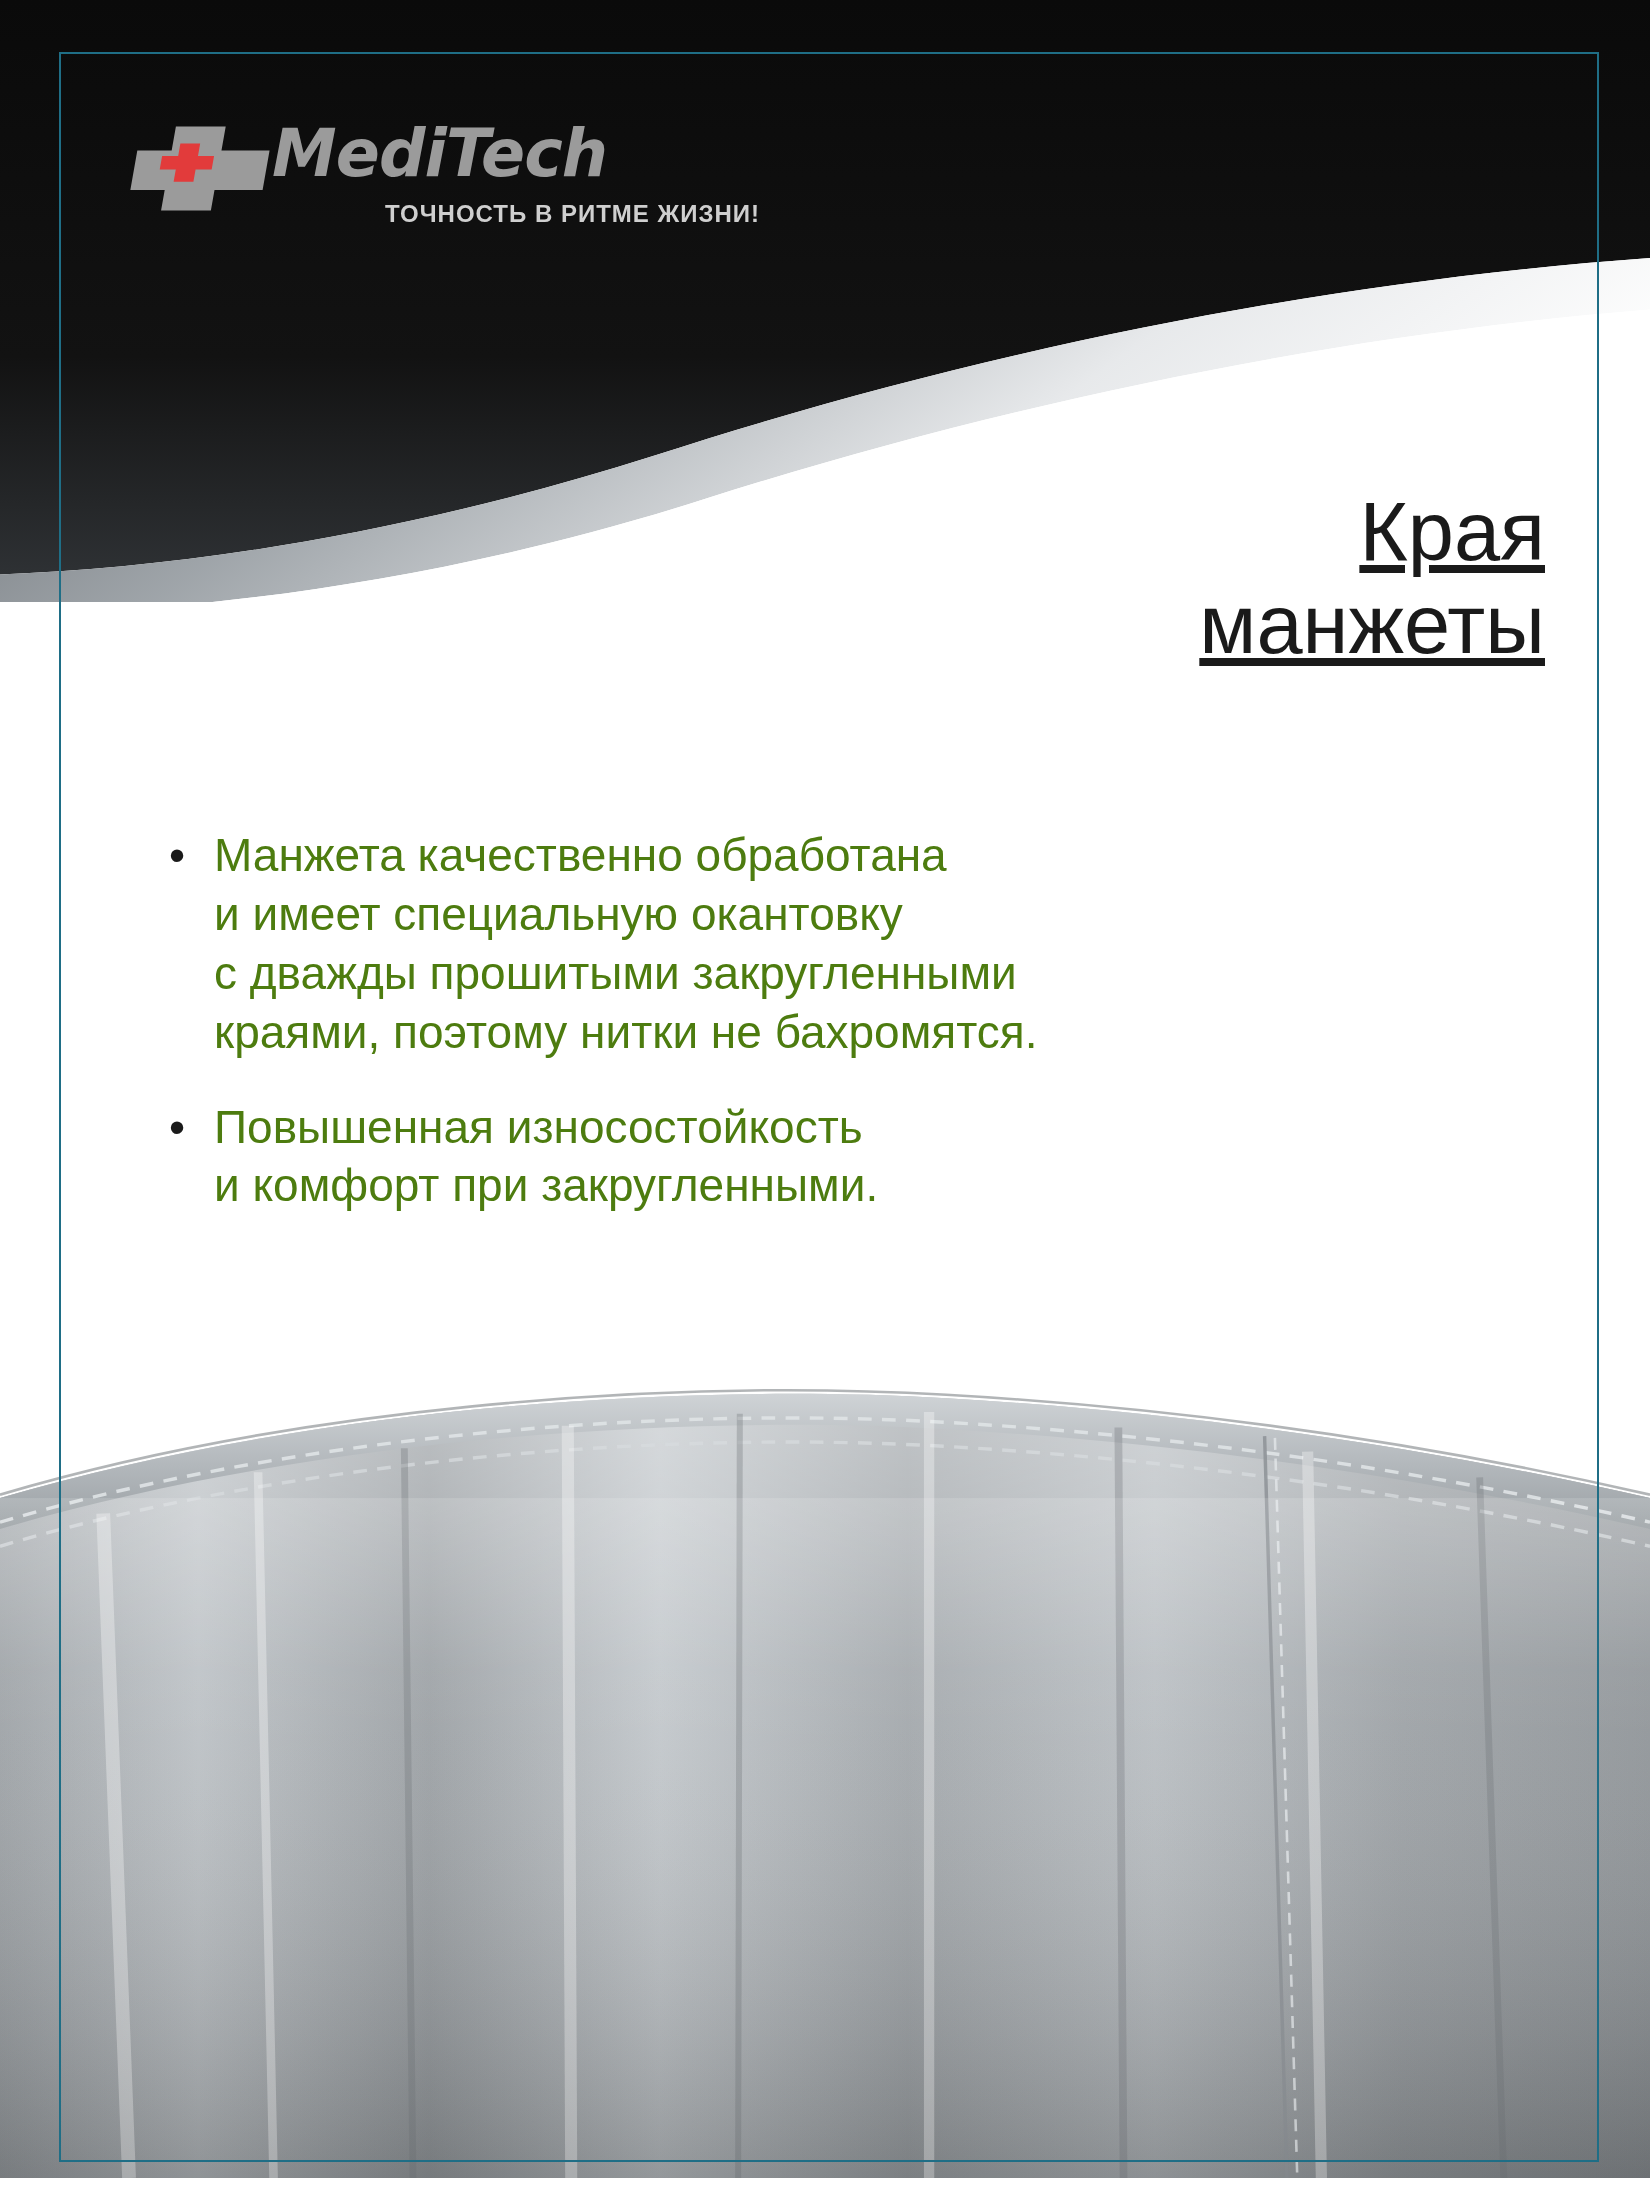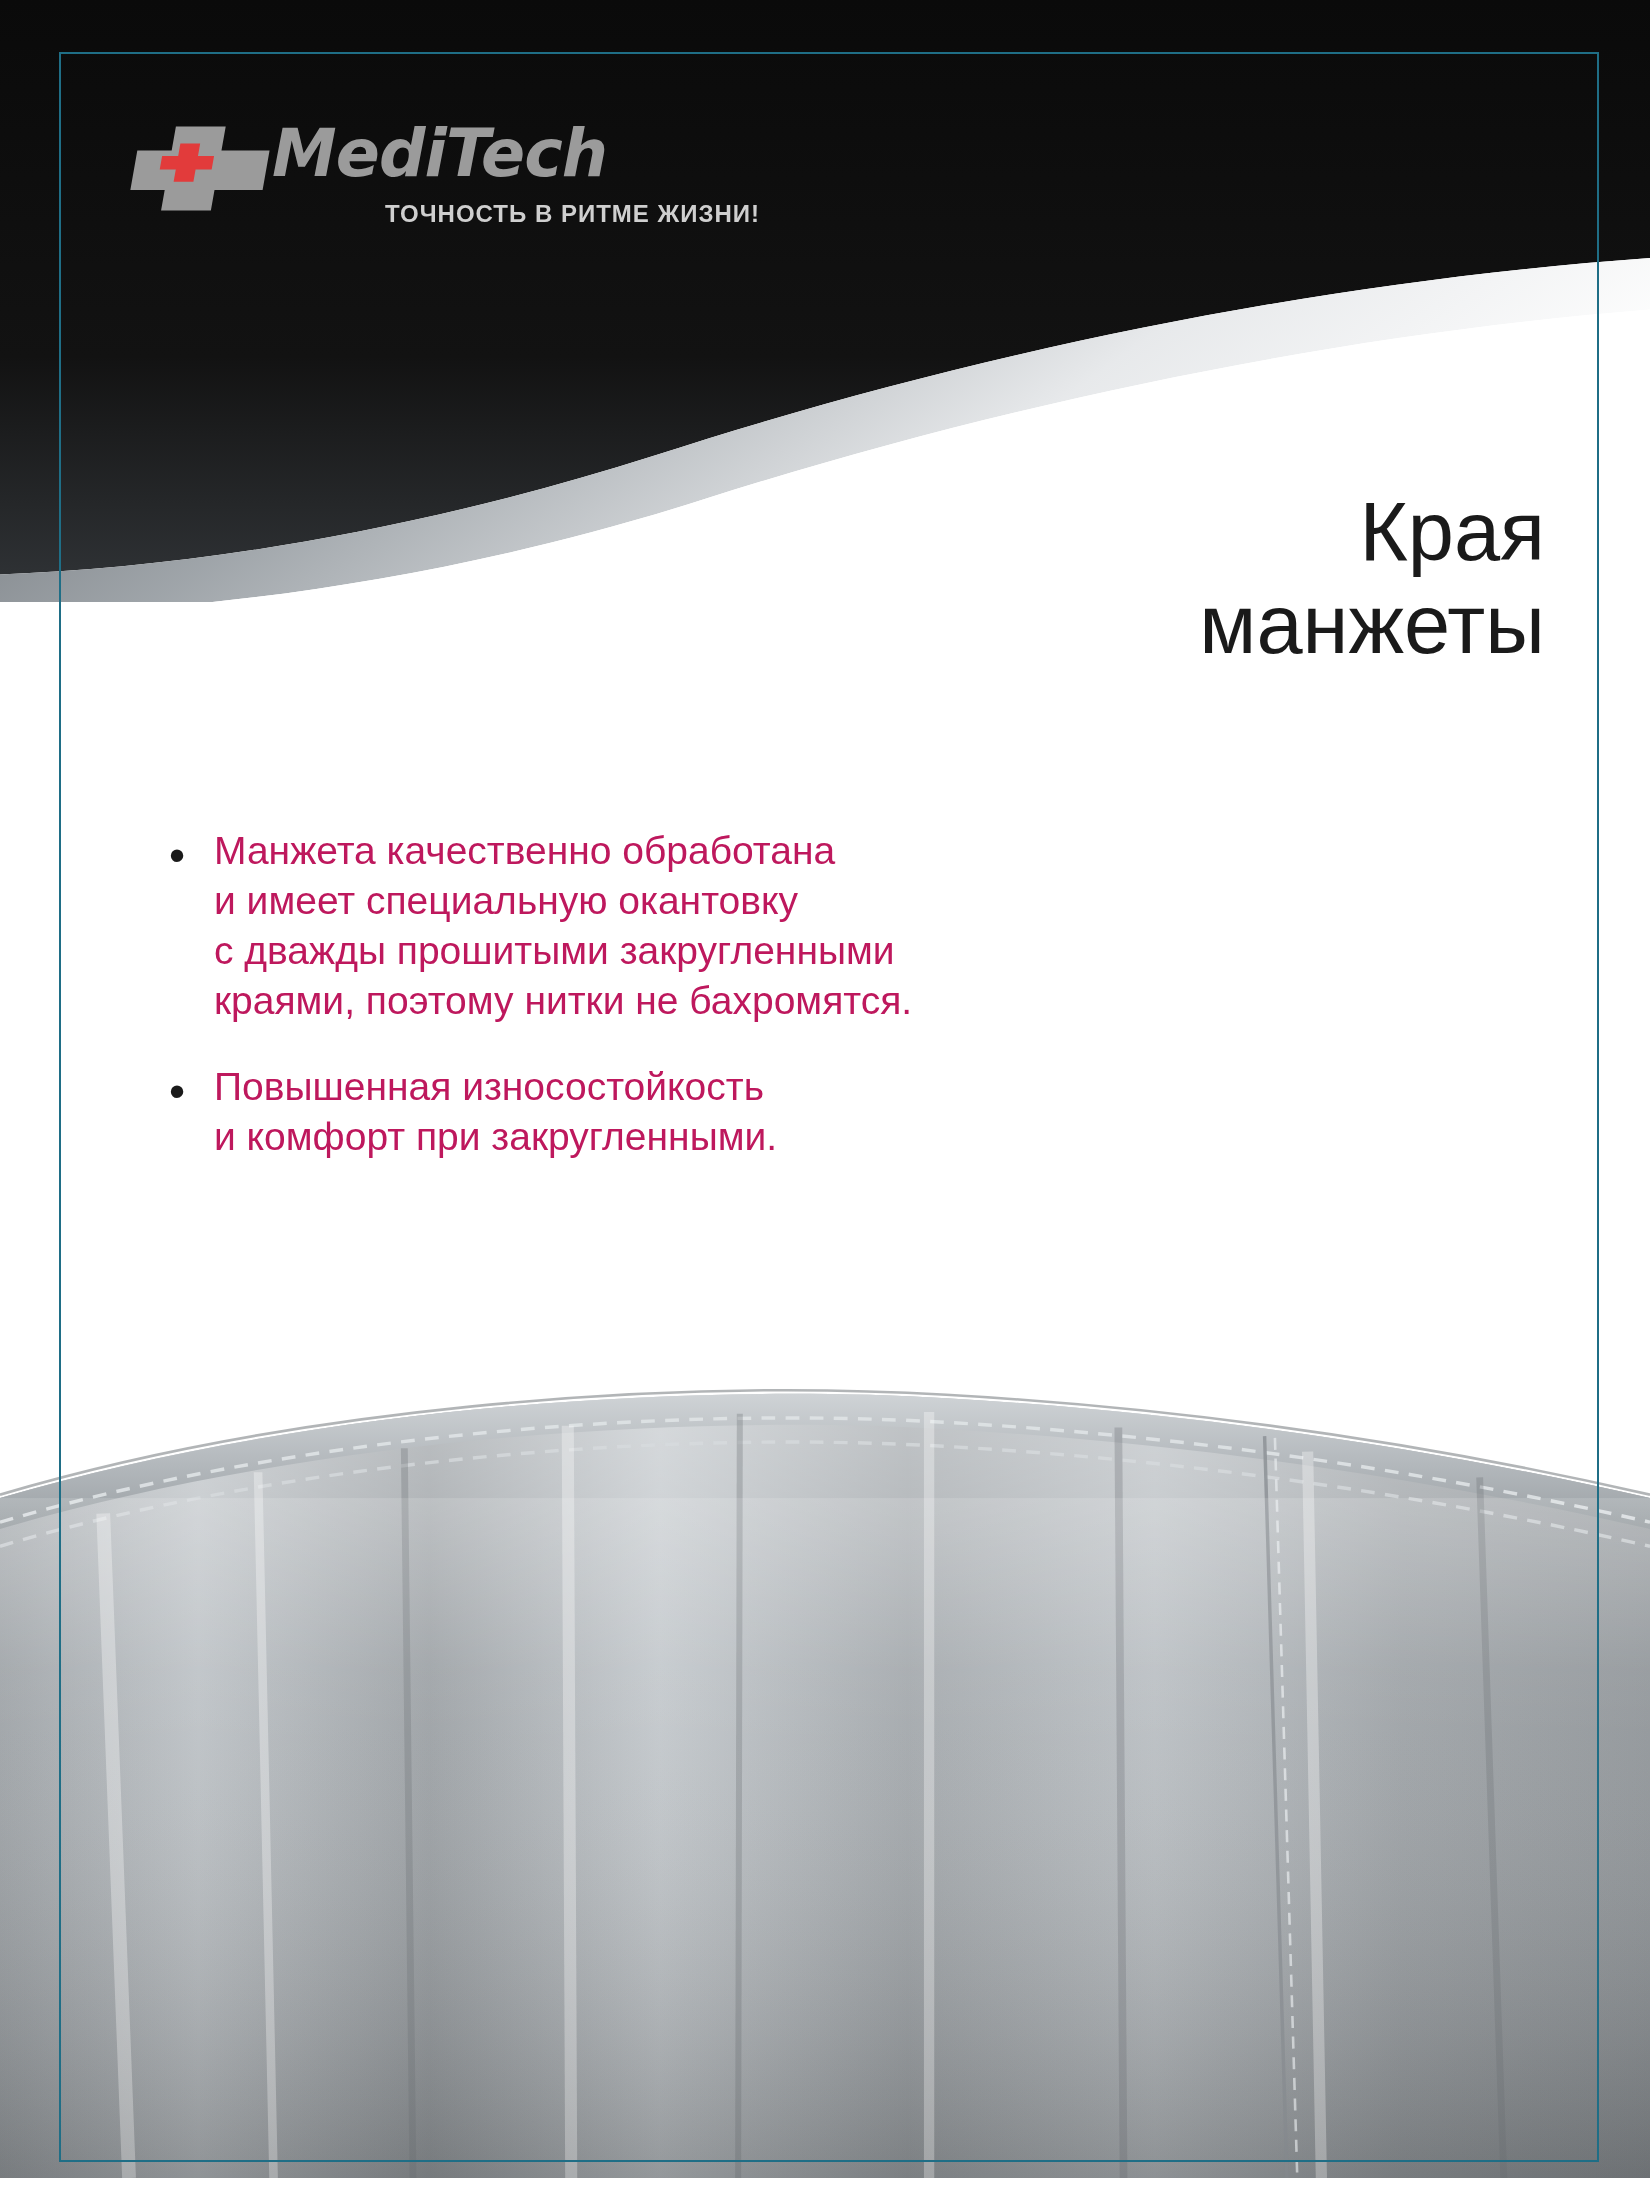--- a/index.html
+++ b/index.html
@@ -112,23 +112,23 @@
   }
   .bullet-dot {
     flex: 0 0 auto;
     width: 45px;
     font-size: 46px;
     line-height: 1.28;
     color: #1a1a1a;
   }
   .bullet-text {
     flex: 1 1 auto;
-    font-size: 39px;
+    font-size: 46px;
     line-height: 1.28;
-    color: #be185d;
+    color: #4d7c0f;
     white-space: pre-line;
   }
 
   
   .photo {
     position: absolute;
     left: 0;
     bottom: 0;
     width: 1650px;
     height: 809px;
@@ -170,21 +170,21 @@
 
   <div class="logo-wrap">
     <svg class="logo-cross" width="146" height="95" viewBox="0 0 170 110">
       <path d="M6,34 H46 V6 H104 V34 H160 V80 H104 V104 H46 V80 H6 Z" fill="#9b9b9b" transform="skewX(-10) translate(12,0)"></path>
       <path d="M54,26 H86 V46 H112 V68 H86 V88 H54 V68 H28 V46 H54 Z" fill="#e23b3b" transform="skewX(-10) translate(12,0) scale(0.72) translate(22,10)"></path>
     </svg>
     <div class="logo-text">MediTech</div>
     <div class="logo-tagline">ТОЧНОСТЬ В РИТМЕ ЖИЗНИ!</div>
   </div>
 
-  <div class="title" style="white-space: pre-line;">Края
+  <div class="title" style="white-space: pre-line; text-decoration: underline;">Края
 манжеты</div>
 
   <div class="bullets">
     <div class="bullet-item">
       <div class="bullet-dot">•</div>
       <div class="bullet-text">Манжета качественно обработана
 и имеет специальную окантовку
 с дважды прошитыми закругленными
 краями, поэтому нитки не бахромятся.</div>
     </div>

